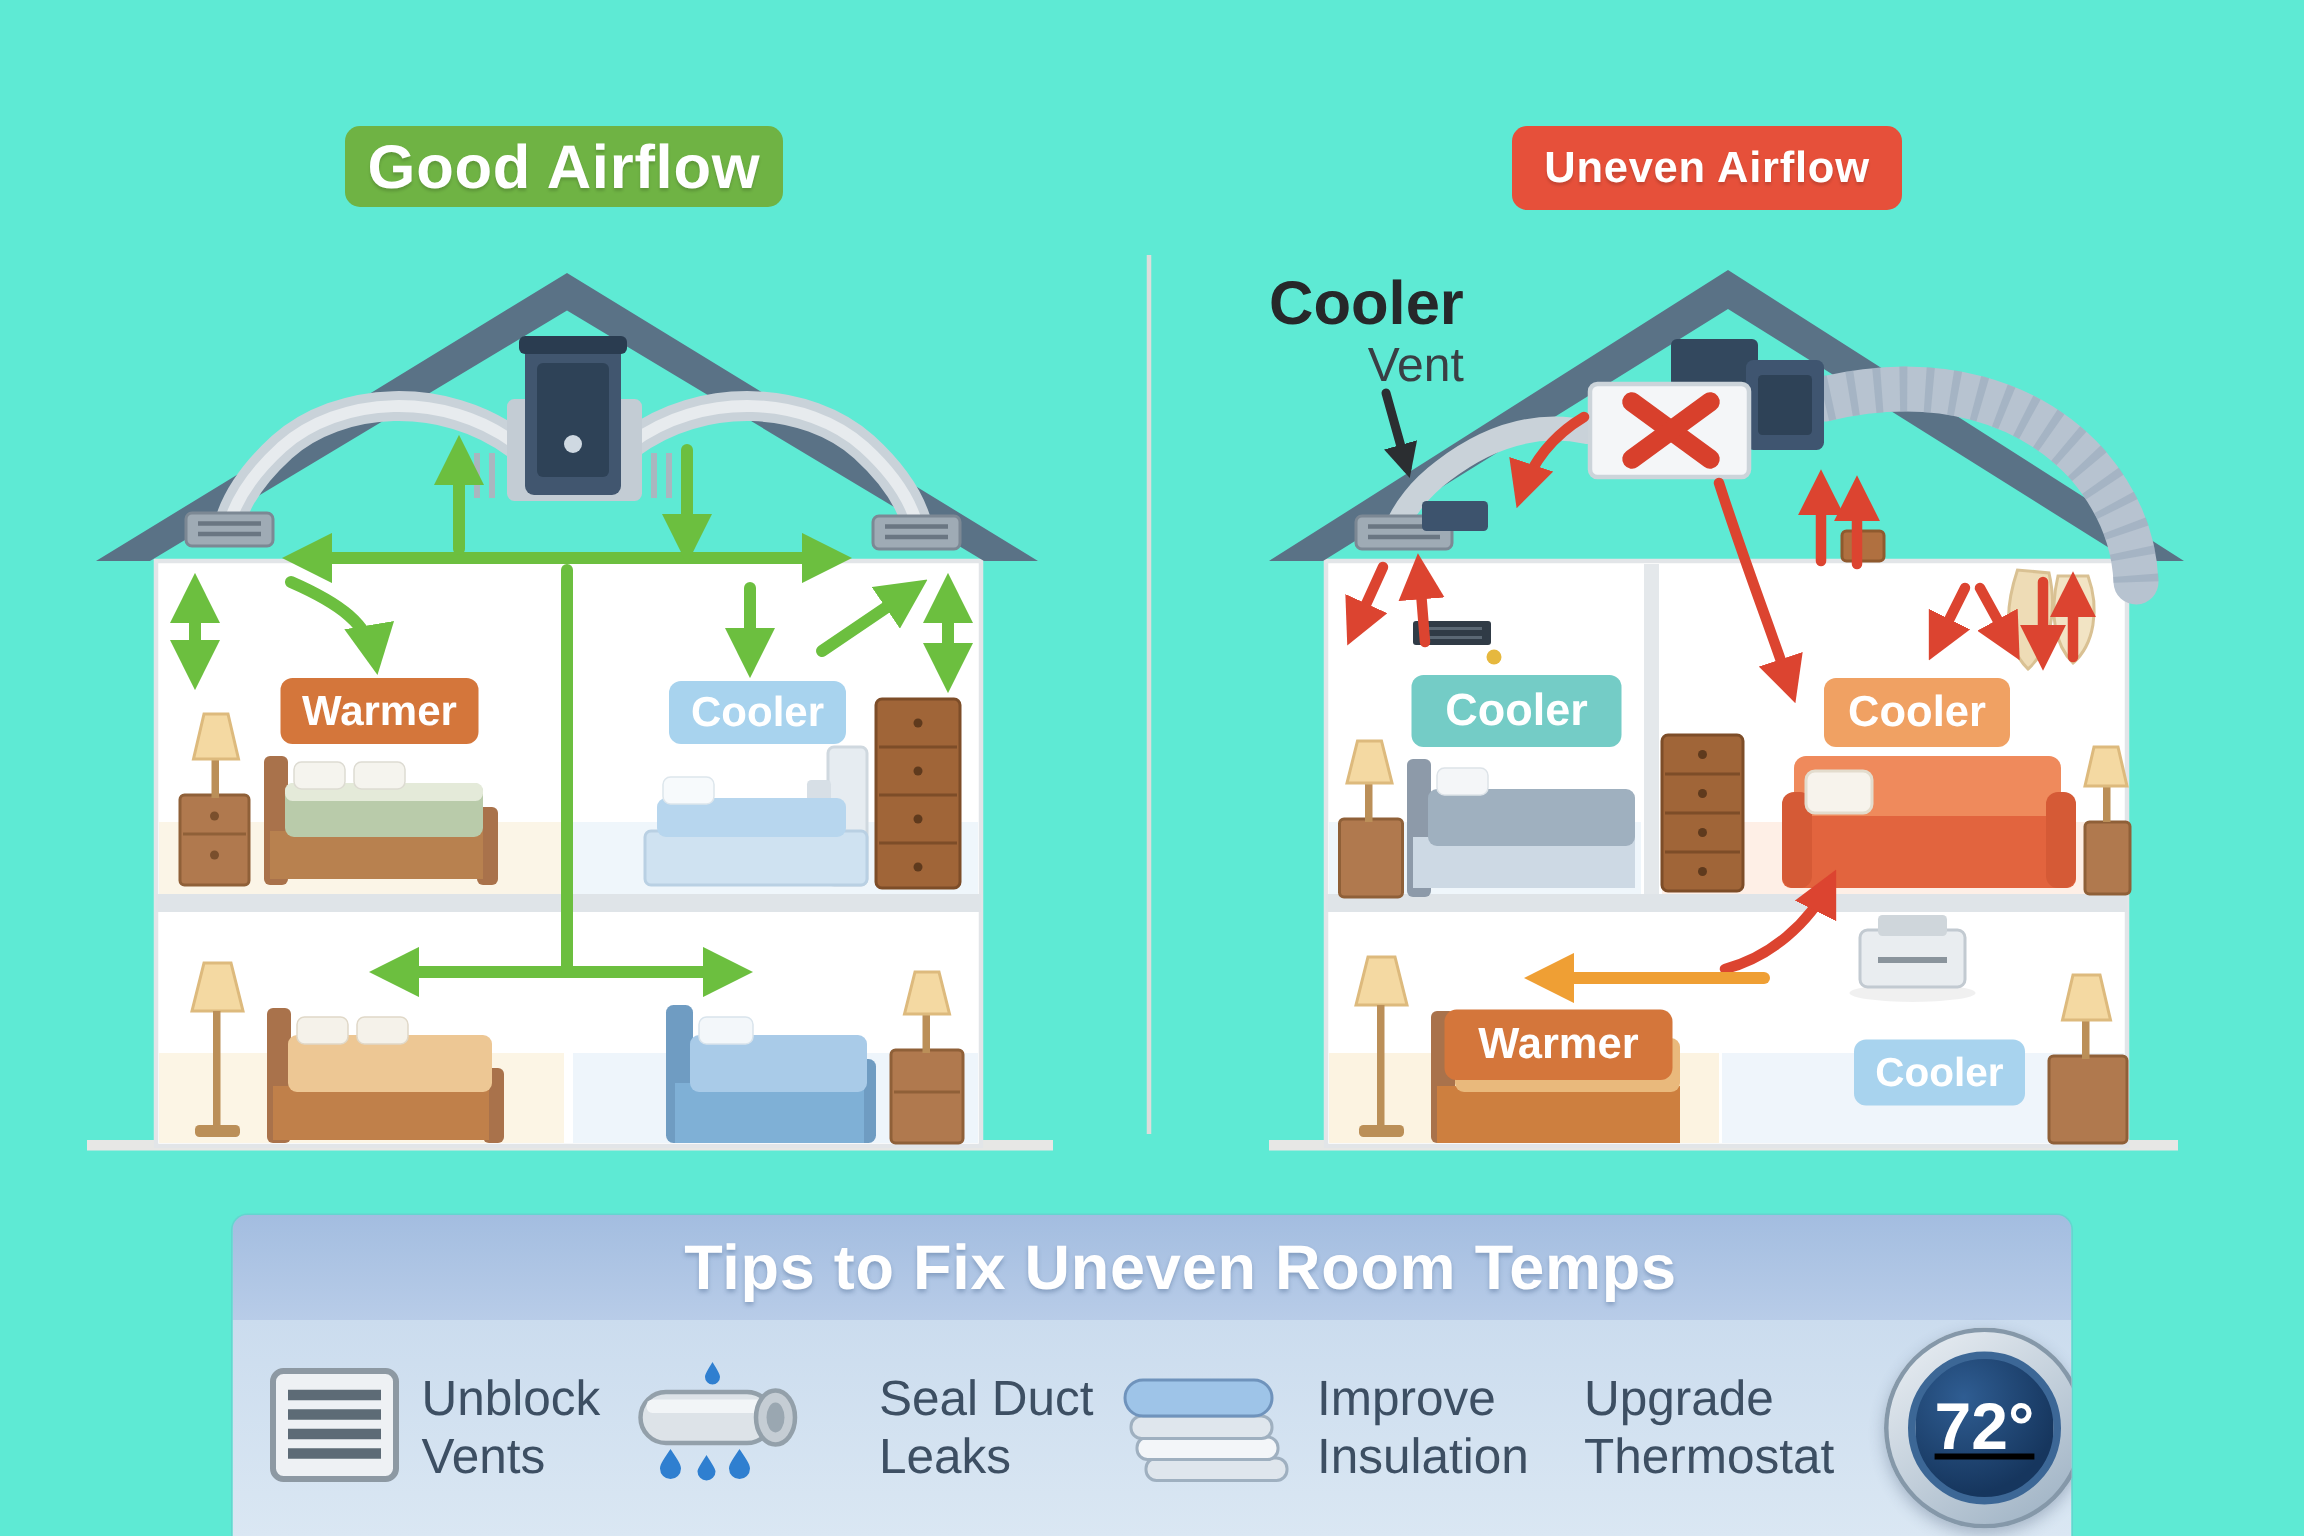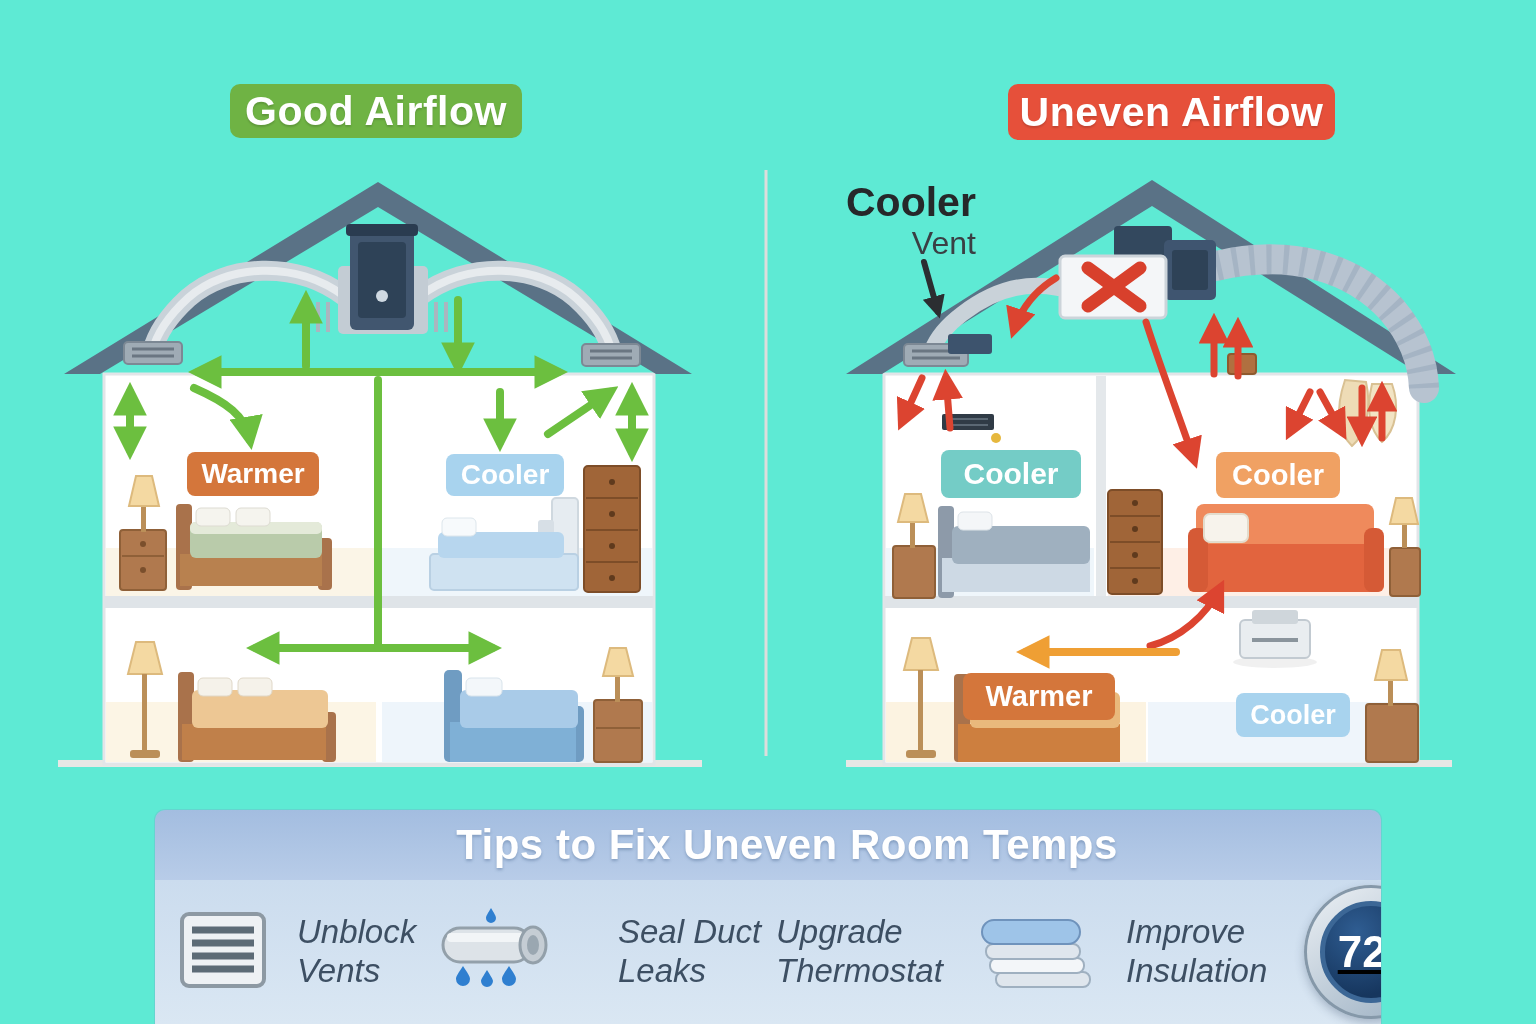--- a/index.html
+++ b/index.html
@@ -10,21 +10,21 @@
     font-family: "Liberation Sans", sans-serif;
   }
   .scene { position: absolute; left: 0; top: 0; }
 
   .title-badge {
     position: absolute; display: flex; align-items: center; justify-content: center;
     color: #fff; font-weight: 700; border-radius: 10px; letter-spacing: .5px;
     text-shadow: 0 2px 2px rgba(0,0,0,.15);
   }
   .badge-good { left: 230px; top: 84px; width: 292px; height: 54px; font-size: 41px; background: #6fb344; }
-  .badge-bad  { left: 1008px; top: 84px; width: 327px; height: 56px; font-size: 41px; background: #e6503a; }
+  .badge-bad  { left: 1008px; top: 84px; width: 260px; height: 56px; font-size: 29px; background: #e6503a; }
 
   .room-badge {
     position: absolute; display: flex; align-items: center; justify-content: center;
     color: #fff; font-weight: 700; border-radius: 8px; font-size: 28px;
   }
   .rb-warmer-l  { left: 187px;  top: 452px; width: 132px; height: 44px; background: #d4763b; }
   .rb-cooler-l  { left: 446px;  top: 454px; width: 118px; height: 42px; background: #a8d3ee; }
   .rb-cooler-rt { left: 941px;  top: 450px; width: 140px; height: 48px; background: #74ccc6; font-size: 30px; }
   .rb-cooler-ro { left: 1216px; top: 452px; width: 124px; height: 46px; background: #f0a163; font-size: 29px; }
   .rb-warmer-r  { left: 963px;  top: 673px; width: 152px; height: 47px; background: #d4763b; font-size: 29px; }
@@ -44,21 +44,21 @@
     display: flex; align-items: center; justify-content: center; padding-left: 38px;
   }
   .tips-title-band h2 {
     margin: 0; color: #ffffff; font-size: 42px; font-weight: 700;
     text-shadow: 0 2px 3px rgba(70,100,140,.4); letter-spacing: .5px;
   }
   .tips-row {
     height: 144px; background: linear-gradient(180deg, #cbdcee, #dae7f3);
     display: flex; align-items: center; justify-content: space-between; padding: 0 22px;
   }
-  .tip { display: flex; align-items: center; gap: 28px; font-style: italic; }
+  .tip { display: flex; align-items: center; gap: 12px; }
   .tip-icon { display: flex; align-items: center; }
   .tip-label { font-size: 33px; color: #3d4f63; line-height: 1.18; }
   .w1 { width: 142px; } .w2 { width: 158px; margin-left: 33px; } .w3 { width: 178px; } .w4 { width: 200px; }
 
   .thermostat {
     width: 134px; height: 134px; border-radius: 50%; flex: 0 0 auto;
     background: linear-gradient(145deg, #eef2f6, #98adc0);
     display: flex; align-items: center; justify-content: center;
     box-shadow: inset 0 0 0 3px #8598a9, 0 4px 10px rgba(50,70,100,.3);
   }
@@ -381,35 +381,35 @@
               <path d="M 24 58 C 28 64 31 68 31 71 A 7 7 0 1 1 17 71 C 17 68 20 64 24 58 Z"></path>
               <path d="M 48 62 C 51 67 54 71 54 73 A 6 6 0 1 1 42 73 C 42 71 45 67 48 62 Z"></path>
               <path d="M 70 58 C 74 64 77 68 77 71 A 7 7 0 1 1 63 71 C 63 68 66 64 70 58 Z"></path>
             </g>
           </svg>
         </span>
         <span class="tip-label w2">Seal Duct Leaks</span>
       </div>
 
       <div class="tip">
-        <span class="tip-label w4">Upgrade Thermostat</span>
-      </div>
-
-      <div class="tip">
         <span class="tip-icon">
           <svg width="122" height="88" viewBox="0 0 122 88">
             <rect x="20" y="64" width="94" height="15" rx="7" fill="#dfe6ed" stroke="#9fb0c0" stroke-width="2"></rect>
             <rect x="14" y="50" width="94" height="15" rx="7" fill="#f3f6f9" stroke="#9fb0c0" stroke-width="2"></rect>
             <rect x="10" y="36" width="94" height="15" rx="7" fill="#dfe6ed" stroke="#9fb0c0" stroke-width="2"></rect>
             <rect x="6" y="12" width="98" height="24" rx="12" fill="#9ec4e8" stroke="#6f93bc" stroke-width="2"></rect>
           </svg>
         </span>
         <span class="tip-label w3">Improve Insulation</span>
       </div>
 
+      <div class="tip">
+        <span class="tip-label w4">Upgrade Thermostat</span>
+      </div>
+
       <div class="thermostat">
         <div class="thermo-face">
           <span class="thermo-value">72°</span>
         </div>
       </div>
 
     </div>
   </div>
 </div>
 

